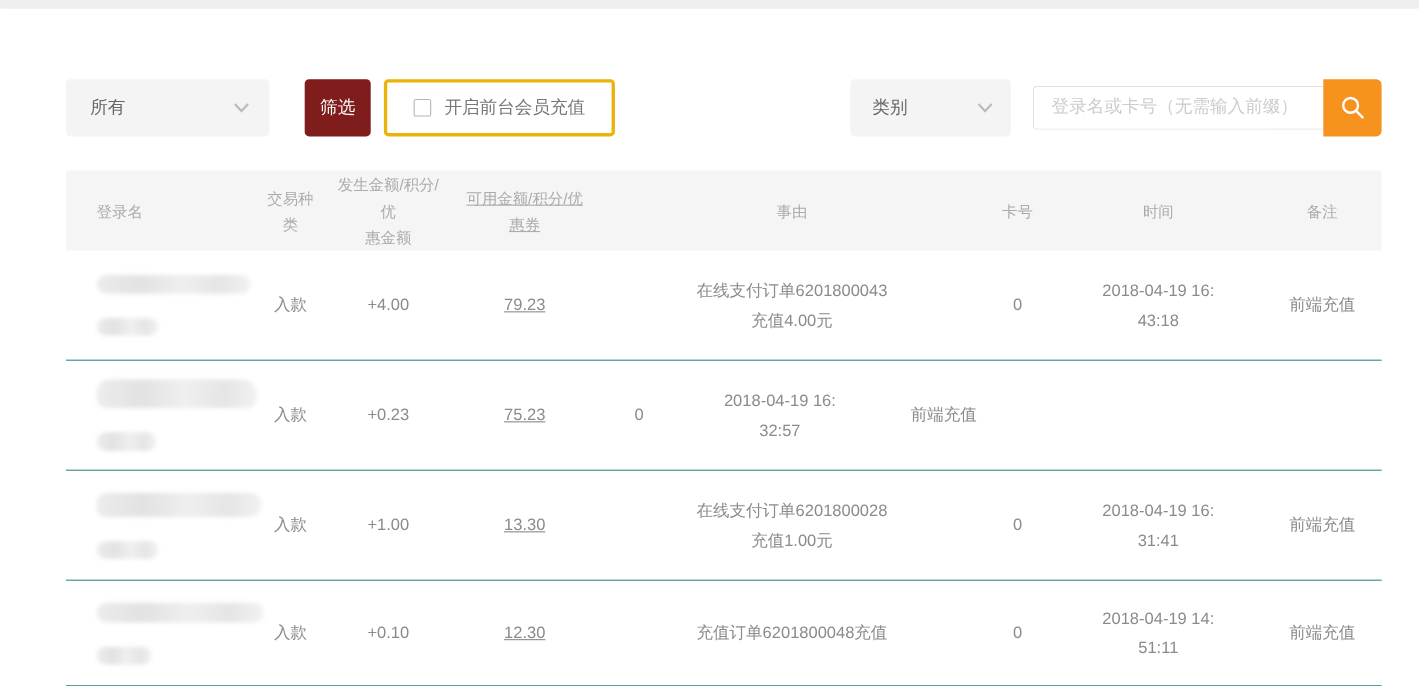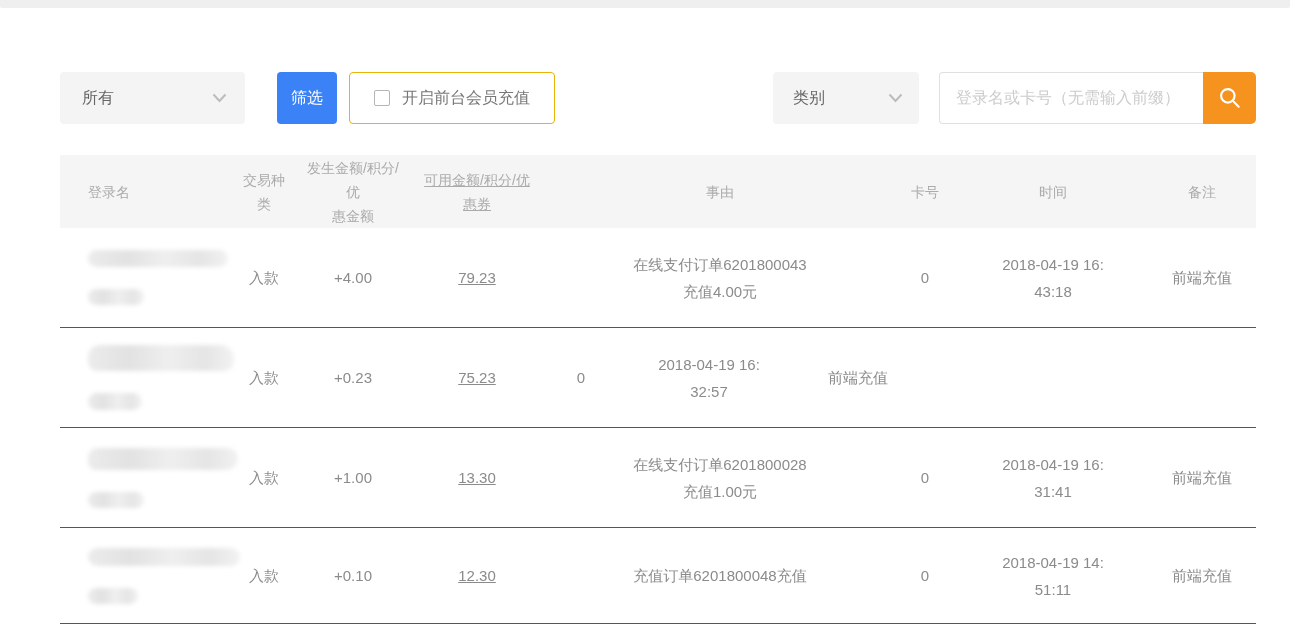--- a/index.html
+++ b/index.html
@@ -12,33 +12,33 @@
   .toolbar { margin:64px 34px 0 60px; height:52px; display:flex; align-items:center;
     justify-content:space-between; }
   .tb-left, .tb-right { display:flex; align-items:center; height:52px; }
 
   .select-box { height:52px; background:#f4f4f4; border-radius:4px; display:flex;
     align-items:center; justify-content:space-between; cursor:pointer;font-family:Liberation Mono, monospace; }
   .select-box .sel-value { color:#666; font-size:16px; }
   .scope-select { width:185px; padding:0 18px 0 22px; }
   .category-select { width:146px; padding:0 16px 0 20px; }
 
-  .filter-btn { width:60px; height:52px; margin-left:32px; background:#3b82f6; border:none;
+  .filter-btn { width:60px; height:52px; margin-left:32px; background:#7f1d1d; border:none;
     border-radius:4px; color:#fff; font-size:16px; cursor:pointer;
     font-family:Liberation Serif, serif; }
 
   .checkbox-group { height:52px; margin-left:12px; padding:0 24px; background:#fff;
-    border:1px solid #eab308; border-radius:4px; display:flex; align-items:center;
+    border:3px solid #eab308; border-radius:4px; display:flex; align-items:center;
     cursor:pointer; }
   .checkbox-box { width:16px; height:16px; border:1px solid #b5b5b5; border-radius:2px;
     background:#fff; display:inline-block; }
   .checkbox-label { margin-left:12px; color:#777; font-size:16px; }
 
   .search-wrap { display:flex; align-items:center; margin-left:20px; }
-  .search-input { width:264px; height:52px; border:1px solid #e0e0e0; border-right:none;
+  .search-input { width:264px; height:40px; border:1px solid #e0e0e0; border-right:none;
     border-radius:4px 0 0 4px; padding:0 16px; font-size:16px; color:#666;
     font-family:inherit; outline:none; }
   .search-input::placeholder { color:#ccc; }
   .search-btn { width:53px; height:52px; background:#F6921E; border:none;
     border-radius:0 5px 5px 0; display:flex; align-items:center; justify-content:center;
     cursor:pointer; }
 
   
   .table { margin:31px 34px 0 60px; width:1196px; }
   .thead { height:73px; background:#f5f5f5; display:flex; }

